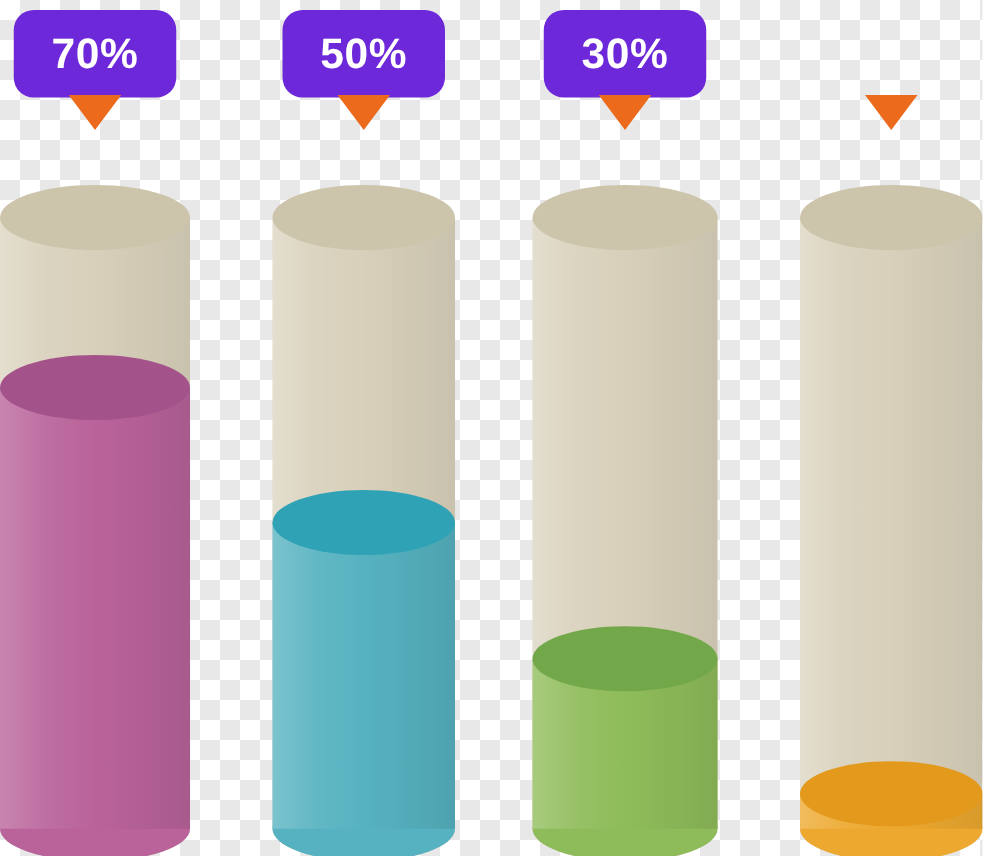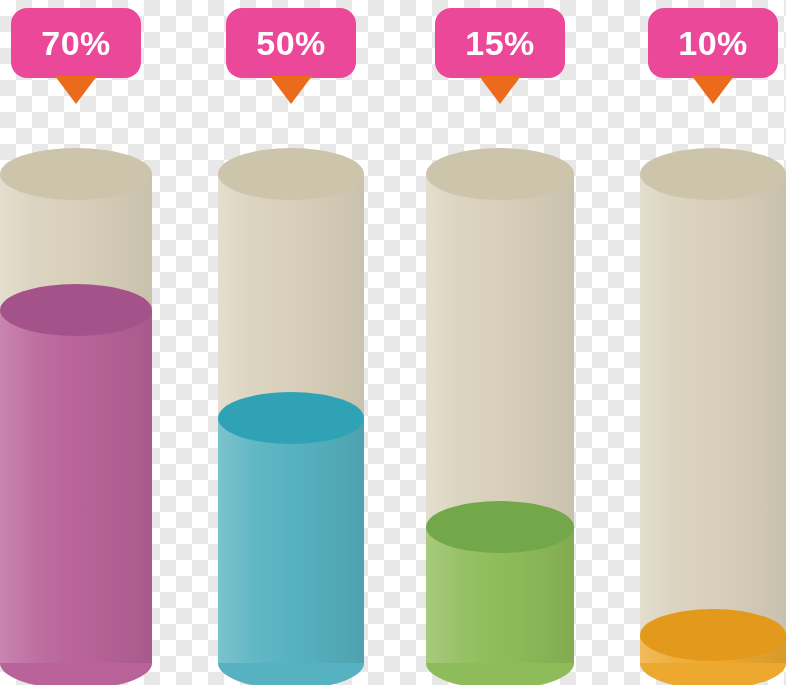--- a/index.html
+++ b/index.html
@@ -36,21 +36,21 @@
   }
 
   
   .callout {
     position: absolute;
     top: 8px;
     left: 50%;
     transform: translateX(-50%);
     width: 130px;
     height: 70px;
-    background: #ec4899;
+    background: #6d28d9;
     border-radius: 16px;
     display: flex;
     align-items: center;
     justify-content: center;
     box-sizing: border-box;
   }
   .callout-label {
     color: #ffffff;
     font-size: 34px;
     font-weight: bold;
@@ -196,41 +196,38 @@
     <div class="fill" id="fill-1" style="top: 392px; height: 297px;">
       <div class="fill-bottom" style="background: rgb(86, 178, 192);"></div>
       <div class="fill-body" style="background: rgb(86, 178, 192);"></div>
       <div class="fill-shade"></div>
       <div class="fill-top" style="background: rgb(47, 163, 181);"></div>
     </div>
   </div>
 
   <div class="cyl-group" id="grp-2" style="left:426px; width:148px;">
     <div class="callout">
-      <span class="callout-label">15%</span>
+      <span class="callout-label">30%</span>
     </div>
     <div class="callout-tail"></div>
     <div class="tube" id="tube-2" style="top: 148px; height: 541px;">
       <div class="tube-bottom"></div>
       <div class="tube-body"></div>
       <div class="tube-shade"></div>
       <div class="tube-top"></div>
     </div>
     <div class="fill" id="fill-2" style="top: 501px; height: 188px;">
       <div class="fill-bottom" style="background: rgb(143, 188, 90);"></div>
       <div class="fill-body" style="background: rgb(143, 188, 90);"></div>
       <div class="fill-shade"></div>
       <div class="fill-top" style="background: rgb(115, 168, 74);"></div>
     </div>
   </div>
 
   <div class="cyl-group" id="grp-3" style="left:640px; width:146px;">
-    <div class="callout">
-      <span class="callout-label">10%</span>
-    </div>
     <div class="callout-tail"></div>
     <div class="tube" id="tube-3" style="top: 148px; height: 541px;">
       <div class="tube-bottom"></div>
       <div class="tube-body"></div>
       <div class="tube-shade"></div>
       <div class="tube-top"></div>
     </div>
     <div class="fill" id="fill-3" style="top: 609px; height: 80px;">
       <div class="fill-bottom" style="background: rgb(237, 169, 47);"></div>
       <div class="fill-body" style="background: rgb(237, 169, 47);"></div>

